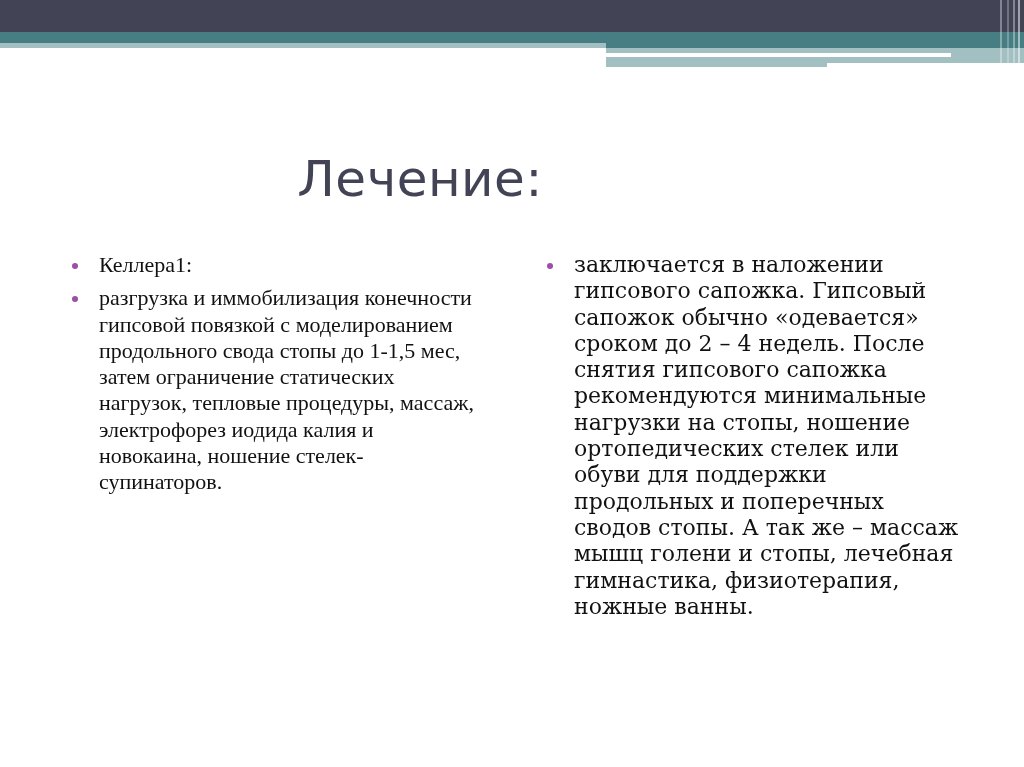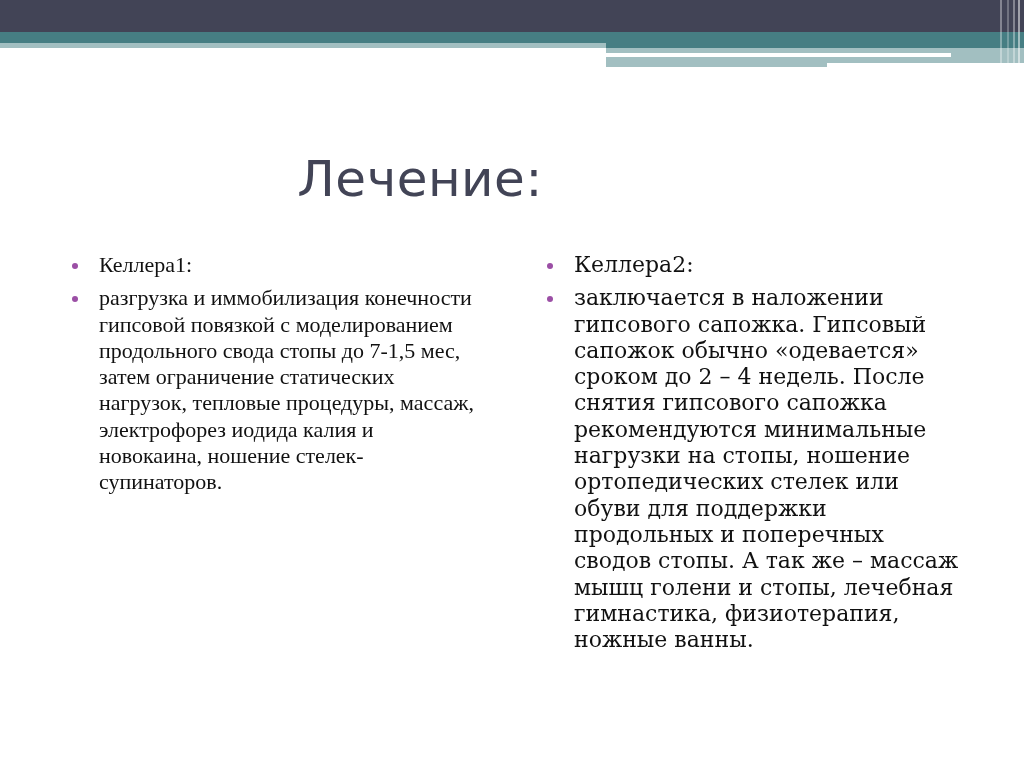--- a/index.html
+++ b/index.html
@@ -50,26 +50,22 @@
 
 <div class="slide-title">Лечение:</div>
 
 <div class="col col-left">
   <div class="item">
     <span class="bullet" style="background:#9b4fa5;"></span>
     <span>Келлера1:</span>
   </div>
   <div class="item">
     <span class="bullet" style="background:#9b4fa5;"></span>
-    <span>разгрузка и иммобилизация конечности гипсовой повязкой с моделированием продольного свода стопы до 7-1,5 мес, затем ограничение статических нагрузок, тепловые процедуры, массаж, электрофорез иодида калия и новокаина, ношение стелек-супинаторов.</span>
+    <span>разгрузка и иммобилизация конечности гипсовой повязкой с моделированием продольного свода стопы до 1-1,5 мес, затем ограничение статических нагрузок, тепловые процедуры, массаж, электрофорез иодида калия и новокаина, ношение стелек-супинаторов.</span>
   </div>
 </div>
 
 <div class="col col-right">
-  <div class="item">
-    <span class="bullet" style="background:#9b4fa5;"></span>
-    <span>Келлера2:</span>
-  </div>
   <div class="item">
     <span class="bullet" style="background:#9b4fa5;"></span>
     <span>заключается в наложении гипсового сапожка. Гипсовый сапожок обычно «одевается» сроком до 2 – 4 недель. После снятия гипсового сапожка рекомендуются минимальные нагрузки на стопы, ношение ортопедических стелек или обуви для поддержки продольных и поперечных сводов стопы. А так же – массаж мышц голени и стопы, лечебная гимнастика, физиотерапия, ножные ванны.</span>
   </div>
 </div>
 
 </body></html>

